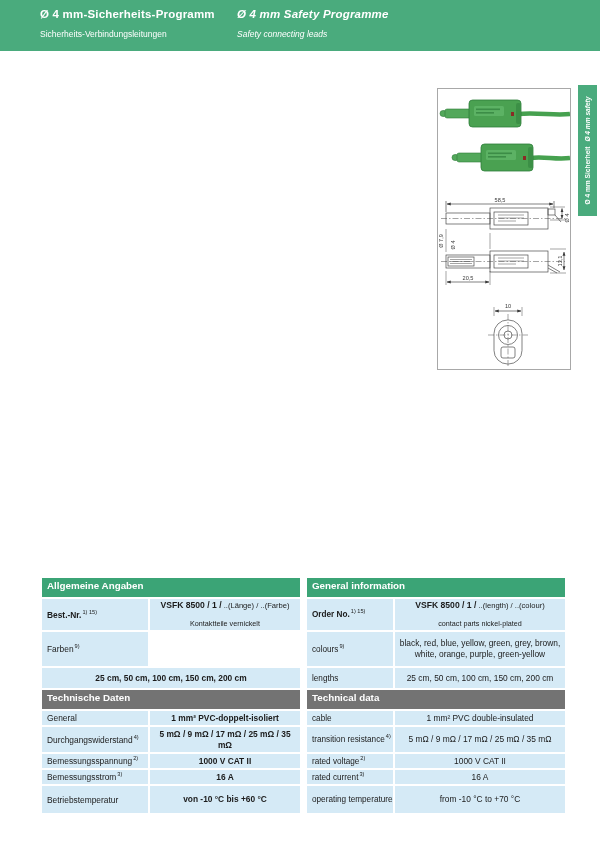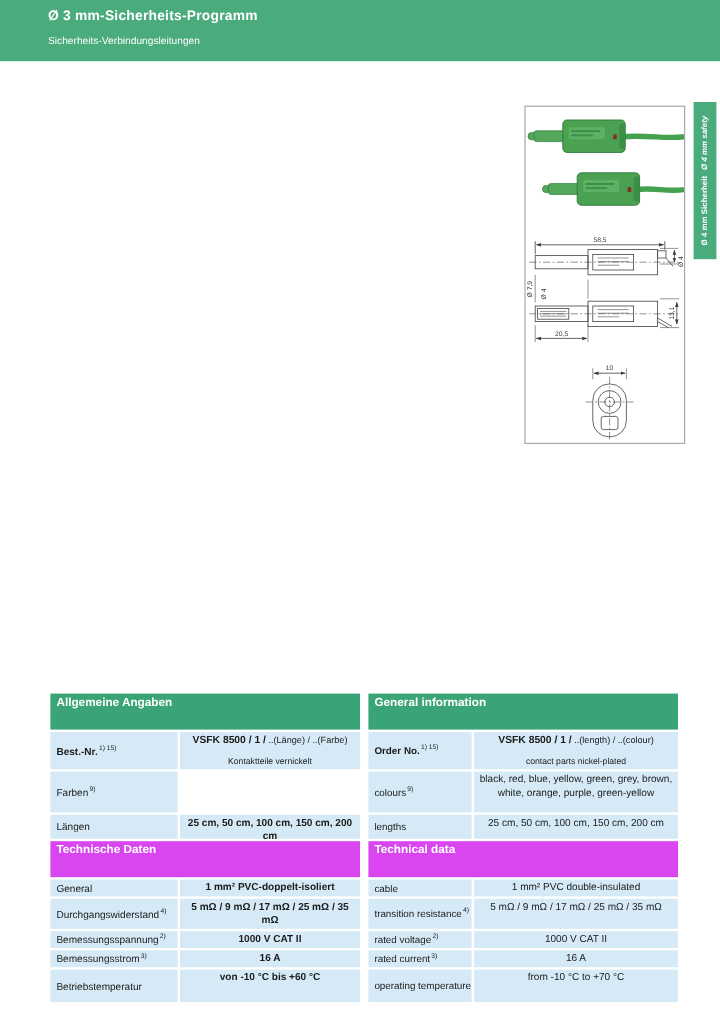--- a/index.html
+++ b/index.html
@@ -22,48 +22,52 @@
     line-height:19px;text-align:center;font-size:6.6px;font-weight:bold;color:#fff;white-space:nowrap;
   }
   .side-tab .en{font-style:italic;margin-left:5px;}
   
   .fig-box{position:absolute;left:437px;top:88px;width:134px;height:282px;
     background:#fff;border:1px solid #a8a8a8;box-sizing:border-box;}
   
   .cat-table{position:absolute;top:578px;width:258px;}
   .table-de{left:42px;}
   .table-en{left:307px;}
-  .sec-header{height:30px;line-height:15px;color:#fff;font-weight:bold;font-size:9.8px;
+  .sec-header{height:19px;line-height:15px;color:#fff;font-weight:bold;font-size:9.8px;
     padding-left:5px;margin-bottom:2px;}
   .sec-green{background:#3ba476;}
-  .sec-blue{background:#d946ef;}
+  .sec-blue{background:#737373;}
   .row{display:flex;margin-bottom:2px;}
   .cell{background:#d5eaf6;box-sizing:border-box;}
   .cell.label{display:flex;align-items:center;padding-left:5px;font-size:8.4px;}
   .table-de .cell.label{width:106px;margin-right:2px;}
   .table-en .cell.label{width:86px;margin-right:2px;font-size:8.2px;}
-  .cell.value{flex:1;display:flex;flex-direction:column;align-items:center;justify-content:flex-start;
+  .cell.value{flex:1;display:flex;flex-direction:column;align-items:center;justify-content:center;
     text-align:center;font-size:8.4px;line-height:1.3;padding:1px 4px;}
   .table-de .cell.value{font-weight:bold;}
   .table-en .cell.value{font-weight:normal;}
   sup.fn{font-size:5.6px;vertical-align:super;margin-left:1px;line-height:0;}
   .lbl-bold{font-weight:bold;}
   .order-main{font-weight:bold;font-size:8.6px;}
   .order-rest{font-weight:normal;font-size:7.6px;}
   .order-sub{font-weight:normal;font-size:7.2px;margin-top:8px;}
   
   .dimtext{font-family:"Liberation Sans",sans-serif;font-size:5.6px;fill:#3a3a3a;}
 </style>
 </head>
 <body>
 
 <header class="banner">
   <div class="col-de">
-    <div class="title">Ø 3 mm-Sicherheits-Programm</div>
+    <div class="title">Ø 4 mm-Sicherheits-Programm</div>
     <div class="subtitle">Sicherheits-Verbindungsleitungen</div>
+  </div>
+  <div class="col-en">
+    <div class="title">Ø 4 mm Safety Programme</div>
+    <div class="subtitle">Safety connecting leads</div>
   </div>
 </header>
 
 <div class="side-tab">
   <div class="tab-text">
     <span>Ø 4 mm Sicherheit</span><span class="en">Ø 4 mm safety</span>
   </div>
 </div>
 
 <div class="fig-box">
@@ -160,21 +164,20 @@
     </div>
   </div>
 
   <div class="row" style="height:34px">
     <div class="cell label">
       <span><span>Farben</span><sup class="fn">9)</sup></span>
     </div>
   </div>
 
   <div class="row" style="height:20px">
-    <div class="cell label">Längen</div>
     <div class="cell value">25 cm, 50 cm, 100 cm, 150 cm, 200 cm</div>
   </div>
 
   <div class="sec-header sec-blue">Technische Daten</div>
 
   <div class="row" style="height:14px">
     <div class="cell label">General</div>
     <div class="cell value">1 mm² PVC-doppelt-isoliert</div>
   </div>
 

